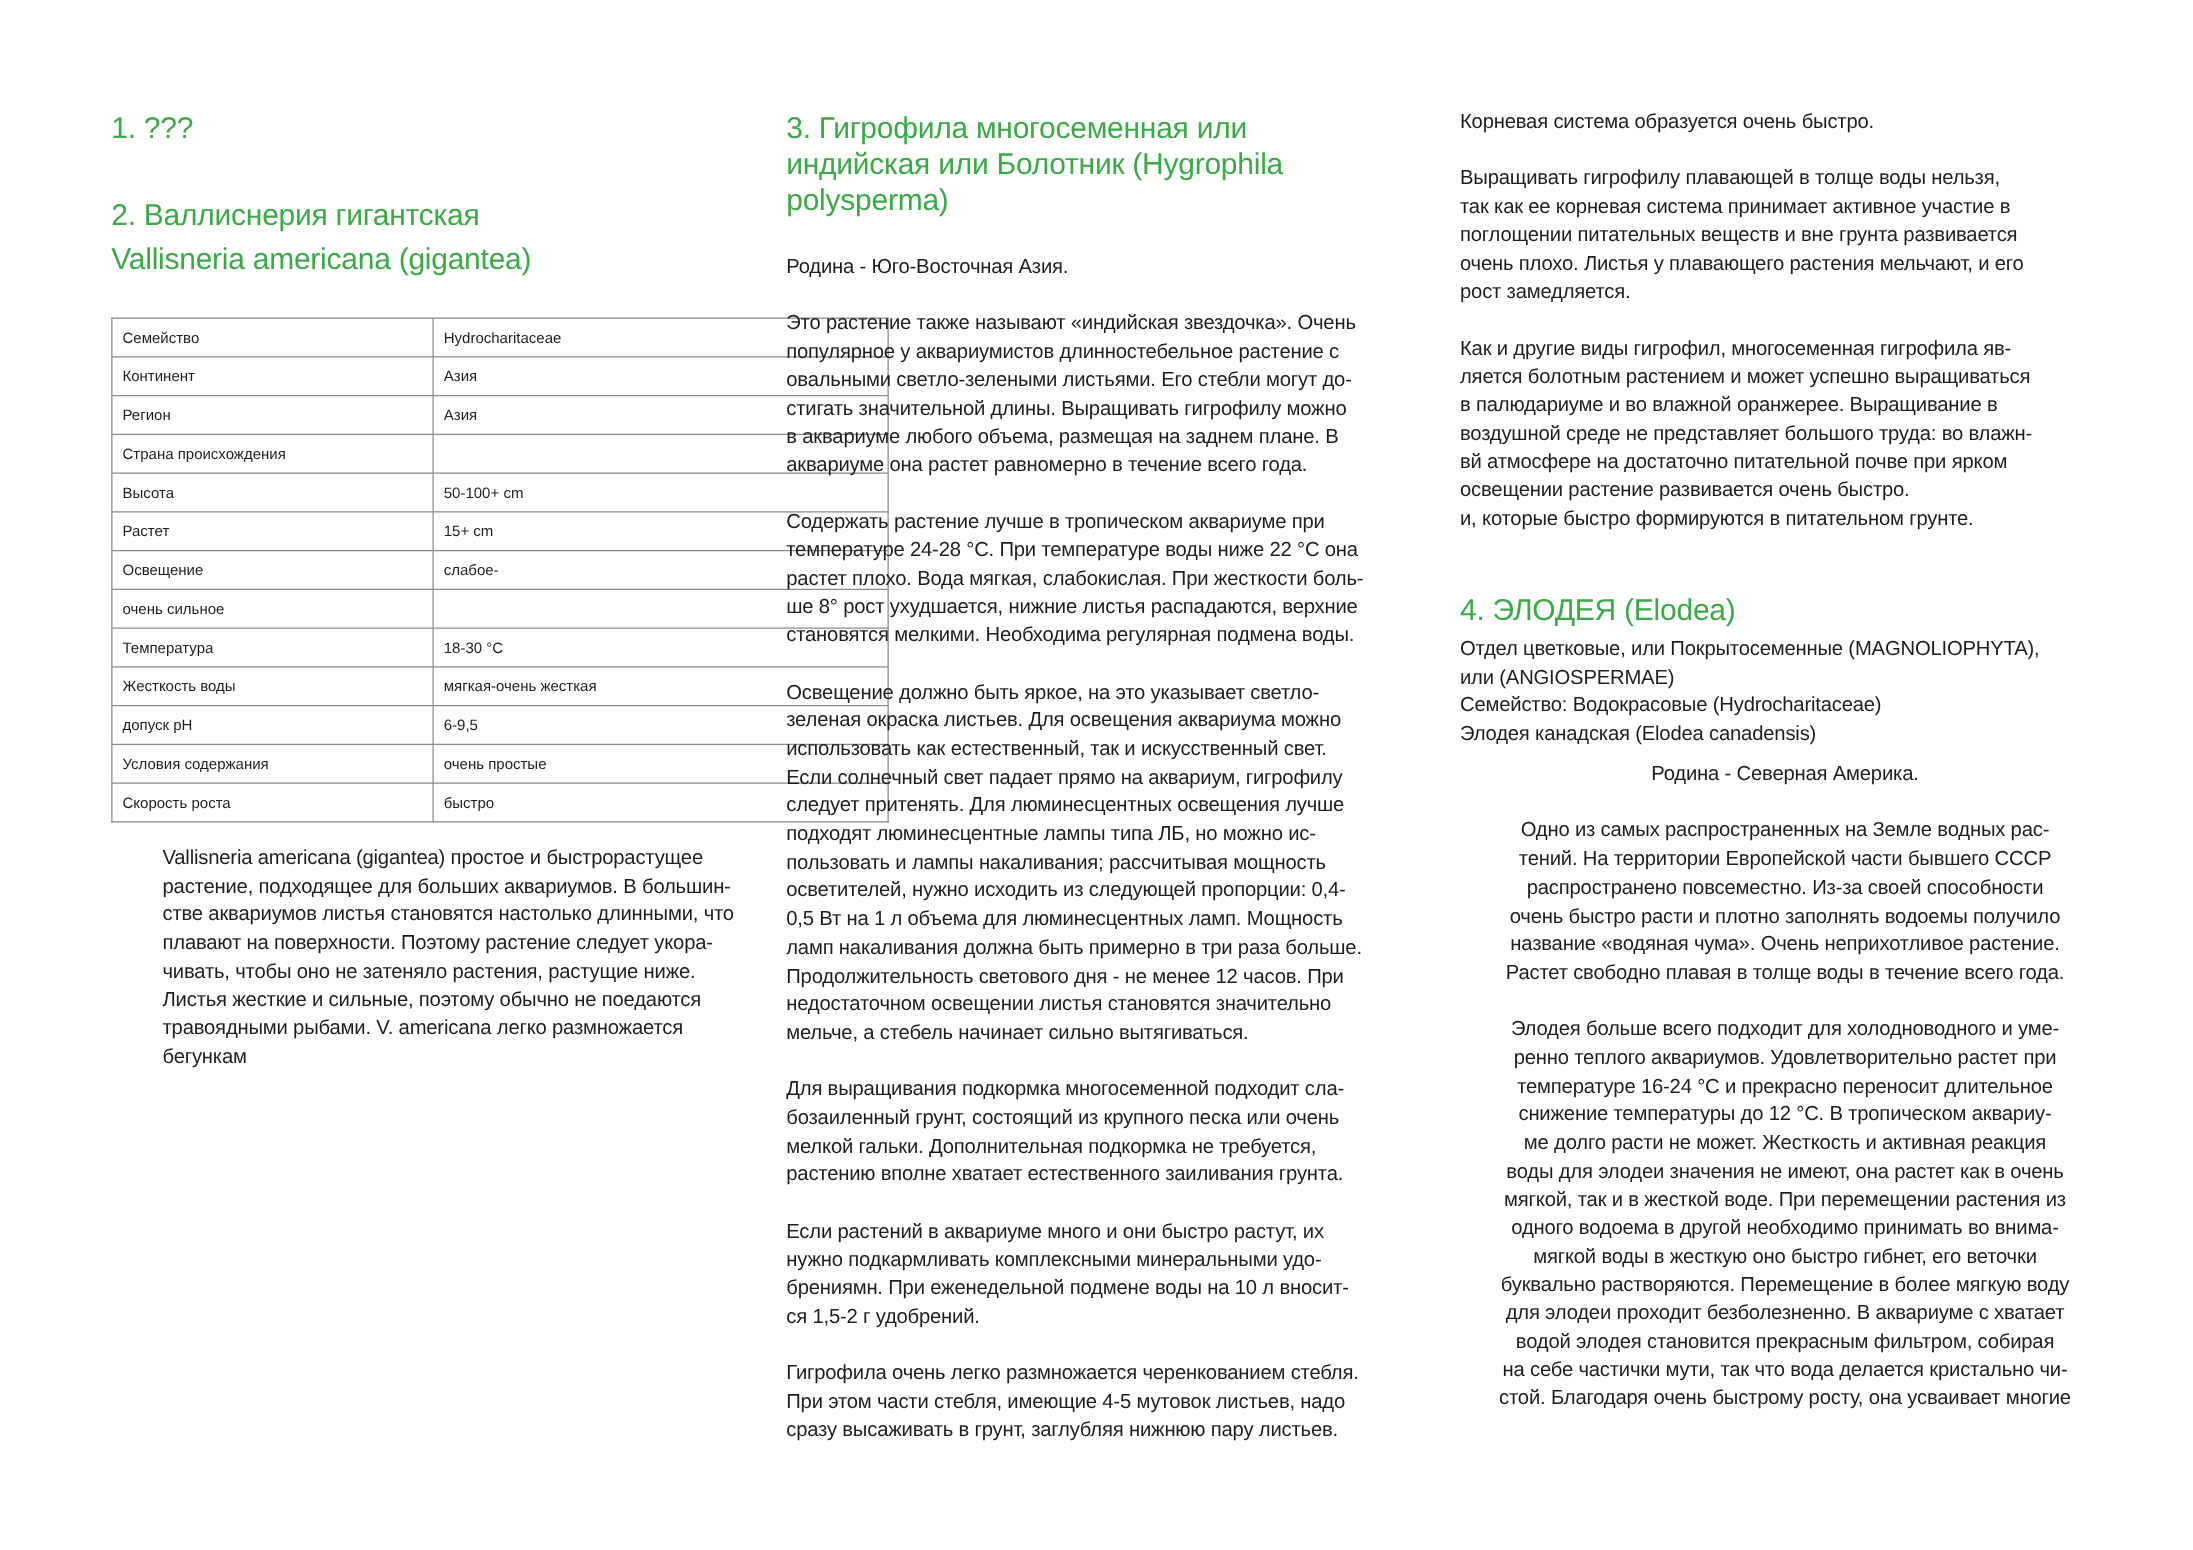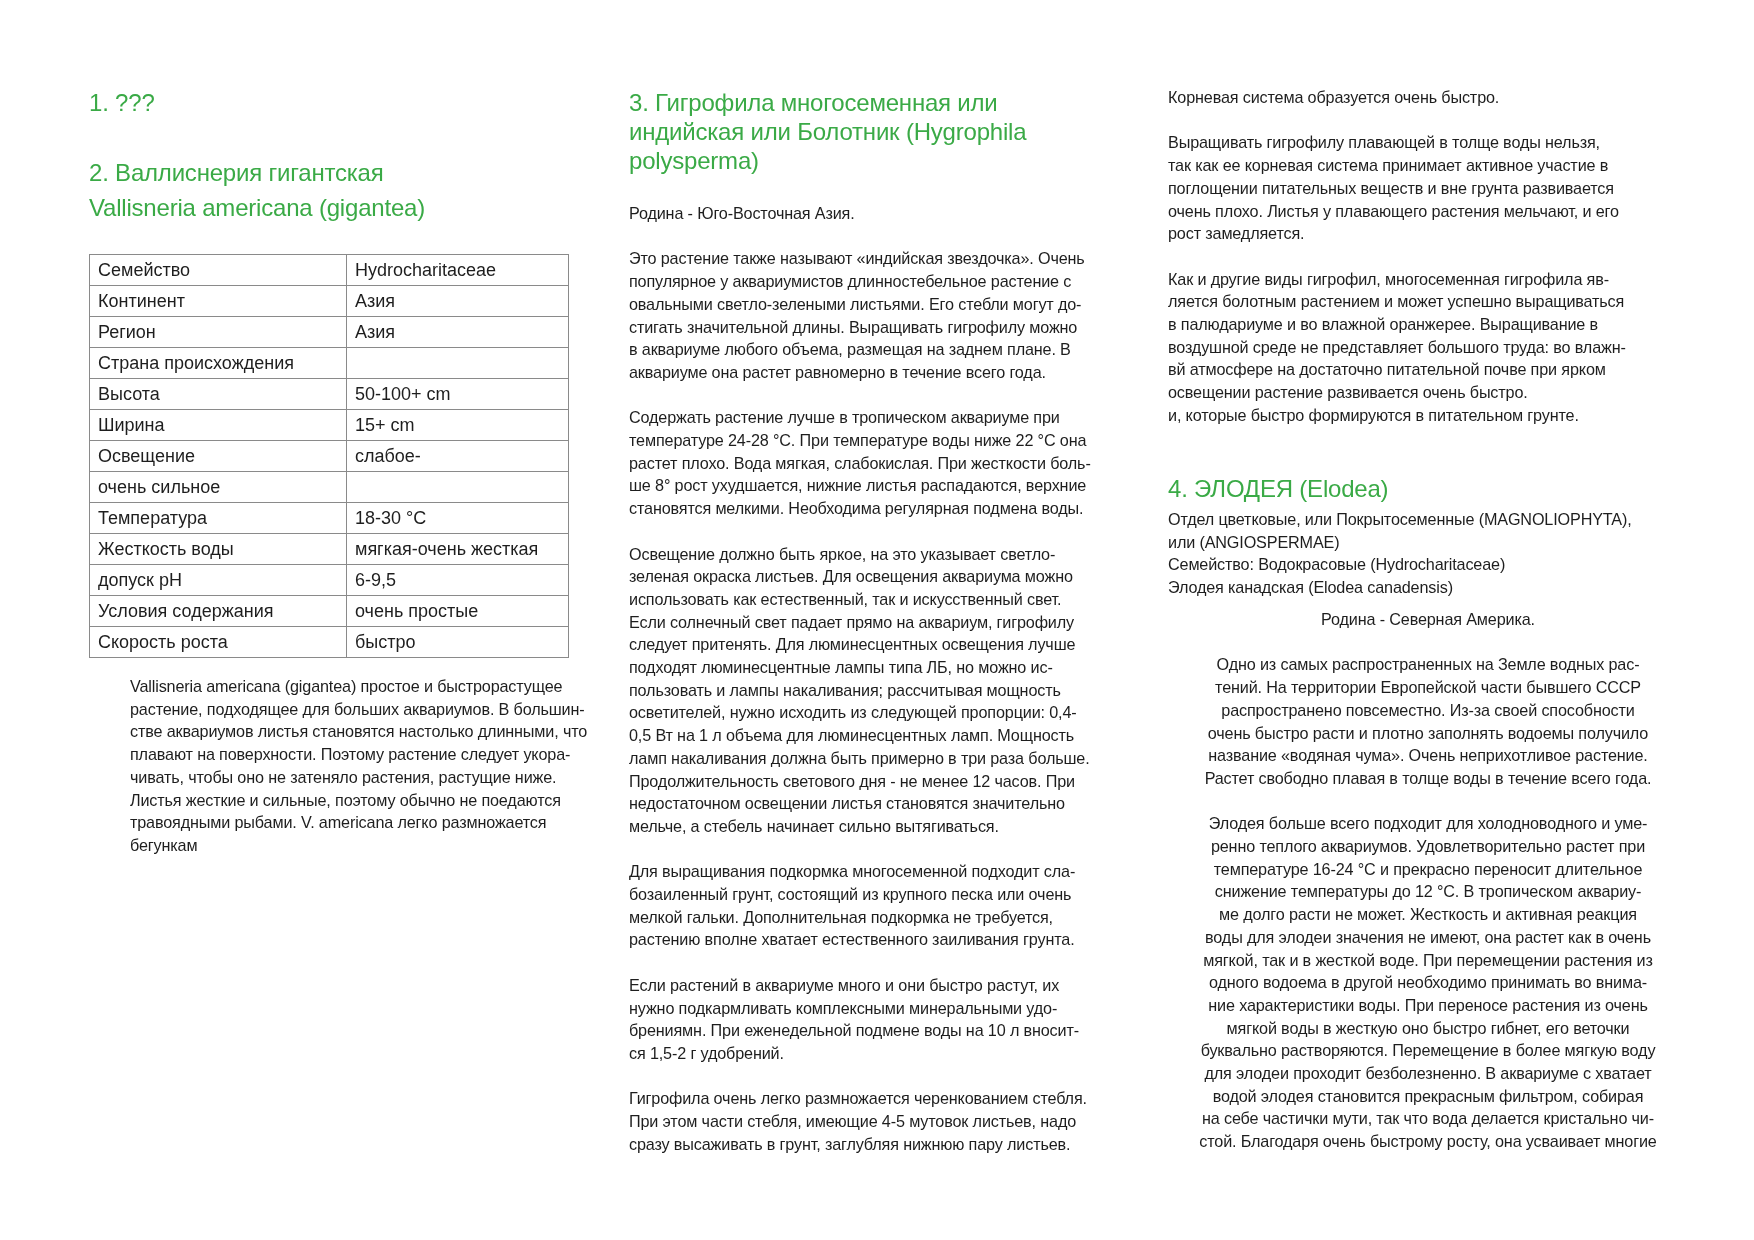--- a/index.html
+++ b/index.html
@@ -5,21 +5,21 @@
   html, body { margin: 0; padding: 0; background: #ffffff; }
   body { width: 1754px; height: 1240px; position: relative; overflow: hidden;
          font-family: "Liberation Sans", "DejaVu Sans", sans-serif; color: #1e1e1e; }
   .col { position: absolute; top: 0; }
   .col-left { left: 89px; width: 515px; }
   .col-mid { left: 629px; width: 520px; }
   .col-right { left: 1168px; width: 520px; }
   .heading { color: #3aaa46; font-size: 24px; line-height: 29px; margin: 0; font-weight: normal; letter-spacing: -0.2px; }
   .p { font-size: 16.2px; line-height: 22.7px; margin: 0; letter-spacing: -0.15px; }
   .gap { height: 22.7px; }
-  table.props { border-collapse: collapse; width: 480px; font-size: 18px; position: absolute; border-radius: 14px; }
+  table.props { border-collapse: collapse; width: 622px; font-size: 12px; position: absolute; border-radius: 14px; }
   table.props td { border: 1px solid #8a8a8a; height: 30px; padding: 0 8px; vertical-align: middle; line-height: 20px; }
   table.props td.k { width: 240px; }
   .abs { position: absolute; left: 0; right: 0; }
 </style>
 </head>
 <body>
 
 <div class="col col-left">
   <h2 class="heading abs" style="top: 88px; color: rgb(58, 170, 70);">1. ???</h2>
   <h2 class="heading abs" style="top: 158px; color: rgb(58, 170, 70);">
@@ -43,21 +43,21 @@
         </tr>
         <tr>
           <td class="k">Страна происхождения</td>
           <td></td>
         </tr>
         <tr>
           <td class="k">Высота</td>
           <td>50-100+ cm</td>
         </tr>
         <tr>
-          <td class="k">Ширина</td>
+          <td class="k">Растет</td>
           <td>15+ cm</td>
         </tr>
         <tr>
           <td class="k">Освещение</td>
           <td>слабое-</td>
         </tr>
         <tr>
           <td class="k">очень сильное</td>
           <td></td>
         </tr>
@@ -209,21 +209,20 @@
       <div class="gap"></div>
       <div>
         <div class="p">Элодея больше всего подходит для холодноводного и уме-</div>
         <div class="p">ренно теплого аквариумов. Удовлетворительно растет при</div>
         <div class="p">температуре 16-24 °С и прекрасно переносит длительное</div>
         <div class="p">снижение температуры до 12 °С. В тропическом аквариу-</div>
         <div class="p">ме долго расти не может. Жесткость и активная реакция</div>
         <div class="p">воды для элодеи значения не имеют, она растет как в очень</div>
         <div class="p">мягкой, так и в жесткой воде. При перемещении растения из</div>
         <div class="p">одного водоема в другой необходимо принимать во внима-</div>
-        <div class="p">ние характеристики воды. При переносе растения из очень</div>
         <div class="p">мягкой воды в жесткую оно быстро гибнет, его веточки</div>
         <div class="p">буквально растворяются. Перемещение в более мягкую воду</div>
         <div class="p">для элодеи проходит безболезненно. В аквариуме с хватает</div>
         <div class="p">водой элодея становится прекрасным фильтром, собирая</div>
         <div class="p">на себе частички мути, так что вода делается кристально чи-</div>
         <div class="p">стой. Благодаря очень быстрому росту, она усваивает многие</div>
       </div>
     </div>
 </div>
 

